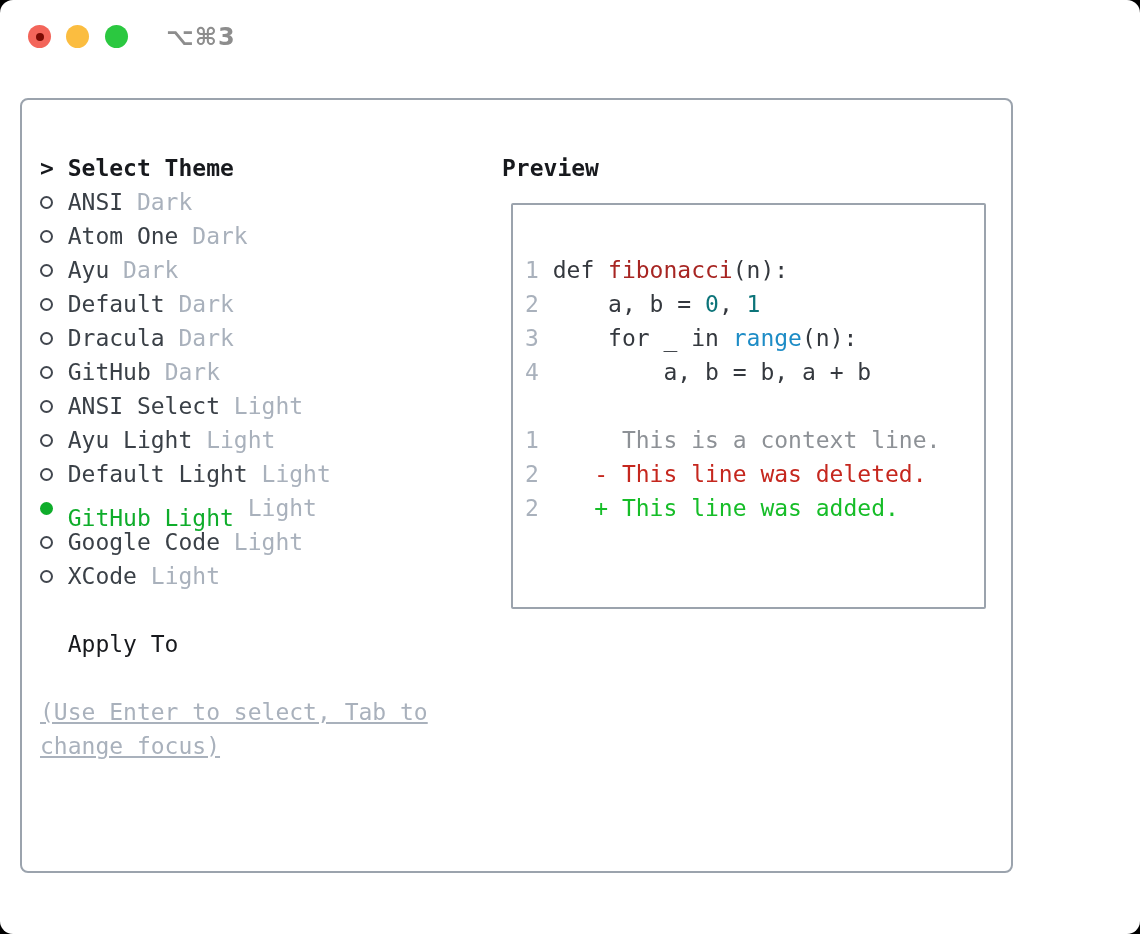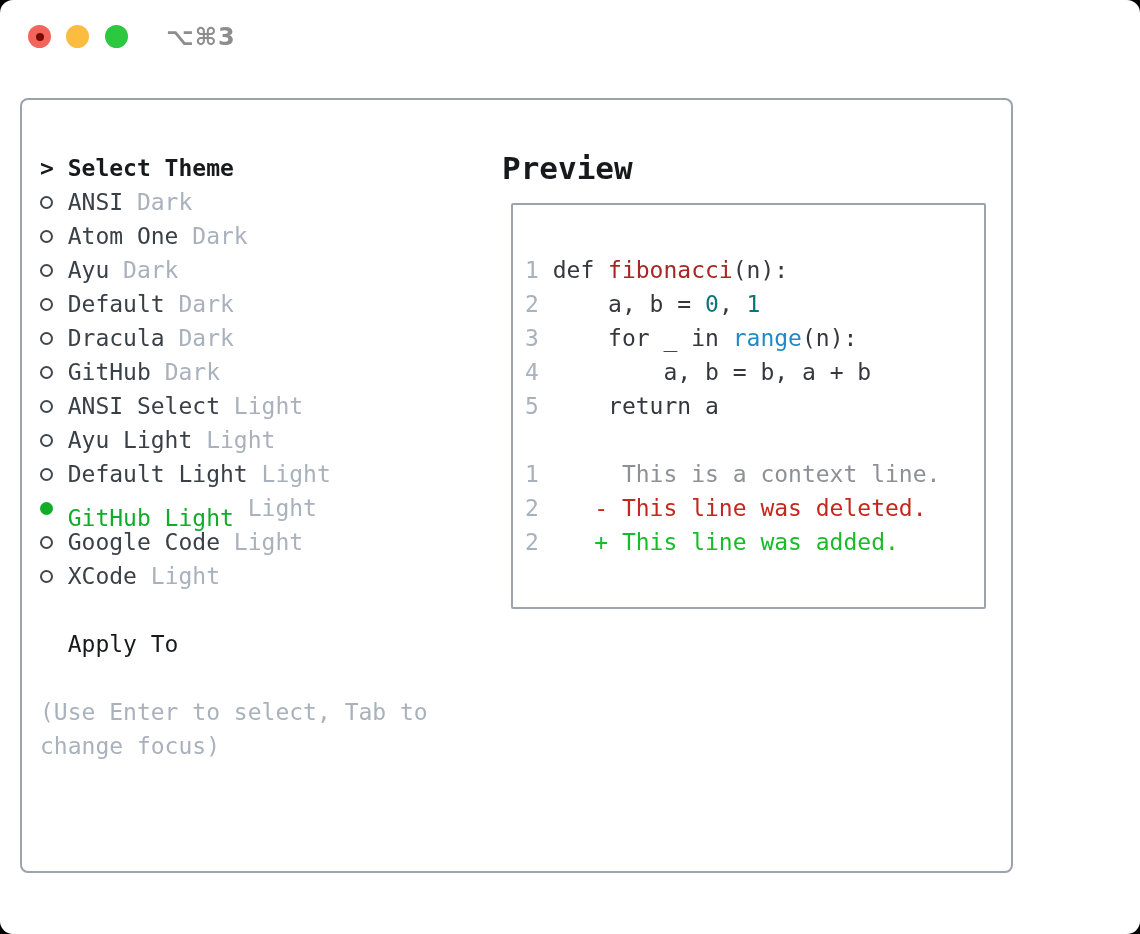--- a/index.html
+++ b/index.html
@@ -51,25 +51,25 @@
   .icon-col{display:inline-flex;width:2ch;align-items:center;flex:none;}
   .prompt{font-weight:bold;color:var(--header-dark);}
   .header-text{font-weight:bold;color:var(--header-dark);}
   .subheader-text{color:var(--header-dark);}
   .radio{width:13px;height:13px;border:2px solid var(--radio-ring);border-radius:50%;}
   .row.selected .radio{background:var(--accent-green);border-color:var(--accent-green);}
   .tname{color:var(--item-dark);}
   .row.selected .tname{color:var(--accent-green);margin-top:20px;}
   .tvariant{margin-left:1ch;color:var(--muted-gray);}
   .spacer{height:34px;}
-  .help-line{height:34px;line-height:34px;color:var(--muted-gray);white-space:pre;}
+  .help-line{height:34px;line-height:34px;color:var(--muted-gray);white-space:pre;text-decoration:underline;}
 
   
   .preview-header{position:absolute;left:480px;top:51px;height:34px;line-height:34px;
-                  font-size:31px;font-weight:bold;color:var(--header-dark);}
+                  font-size:23px;font-weight:bold;color:var(--header-dark);}
   .preview-box{position:absolute;left:489px;top:103px;width:475px;height:406px;
                border:2px solid var(--panel-border);border-radius:2px;
                padding:48px 10px 0 12px;background:#fff;}
   .pline{height:34px;line-height:34px;font-size:23px;white-space:pre;}
   .lnum{display:inline-block;width:2ch;color:var(--muted-gray);}
   .dpad{display:inline-block;width:3ch;}
   .dmark{display:inline-block;width:2ch;}
   .c-code{color:var(--code-dark);text-align:right;}
   .c-func{color:var(--func-red);}
   .c-num{color:var(--number-teal);}
@@ -175,21 +175,20 @@
       <div class="help-line">change focus)</div>
     </div>
 
     <div class="preview-header">Preview</div>
 
     <div class="preview-box">
       <div class="pline"><span class="lnum">1</span><span class="c-code">def </span><span class="c-func">fibonacci</span><span class="c-code">(n):</span></div>
       <div class="pline"><span class="lnum">2</span><span class="c-code">    a, b = </span><span class="c-num">0</span><span class="c-code">, </span><span class="c-num">1</span></div>
       <div class="pline"><span class="lnum">3</span><span class="c-code">    for _ in </span><span class="c-blt">range</span><span class="c-code">(n):</span></div>
       <div class="pline"><span class="lnum">4</span><span class="c-code">        a, b = b, a + b</span></div>
-      <div class="pline"><span class="lnum">5</span><span class="c-code">    return a</span></div>
 
       <div class="pline"></div>
 
       <div class="pline"><span class="lnum">1</span><span class="dpad"></span><span class="dmark c-ctx"></span><span class="c-ctx">This is a context line.</span></div>
       <div class="pline"><span class="lnum">2</span><span class="dpad"></span><span class="dmark c-del">-</span><span class="c-del">This line was deleted.</span></div>
       <div class="pline"><span class="lnum">2</span><span class="dpad"></span><span class="dmark c-add">+</span><span class="c-add">This line was added.</span></div>
     </div>
 
   </div>
 </div>

